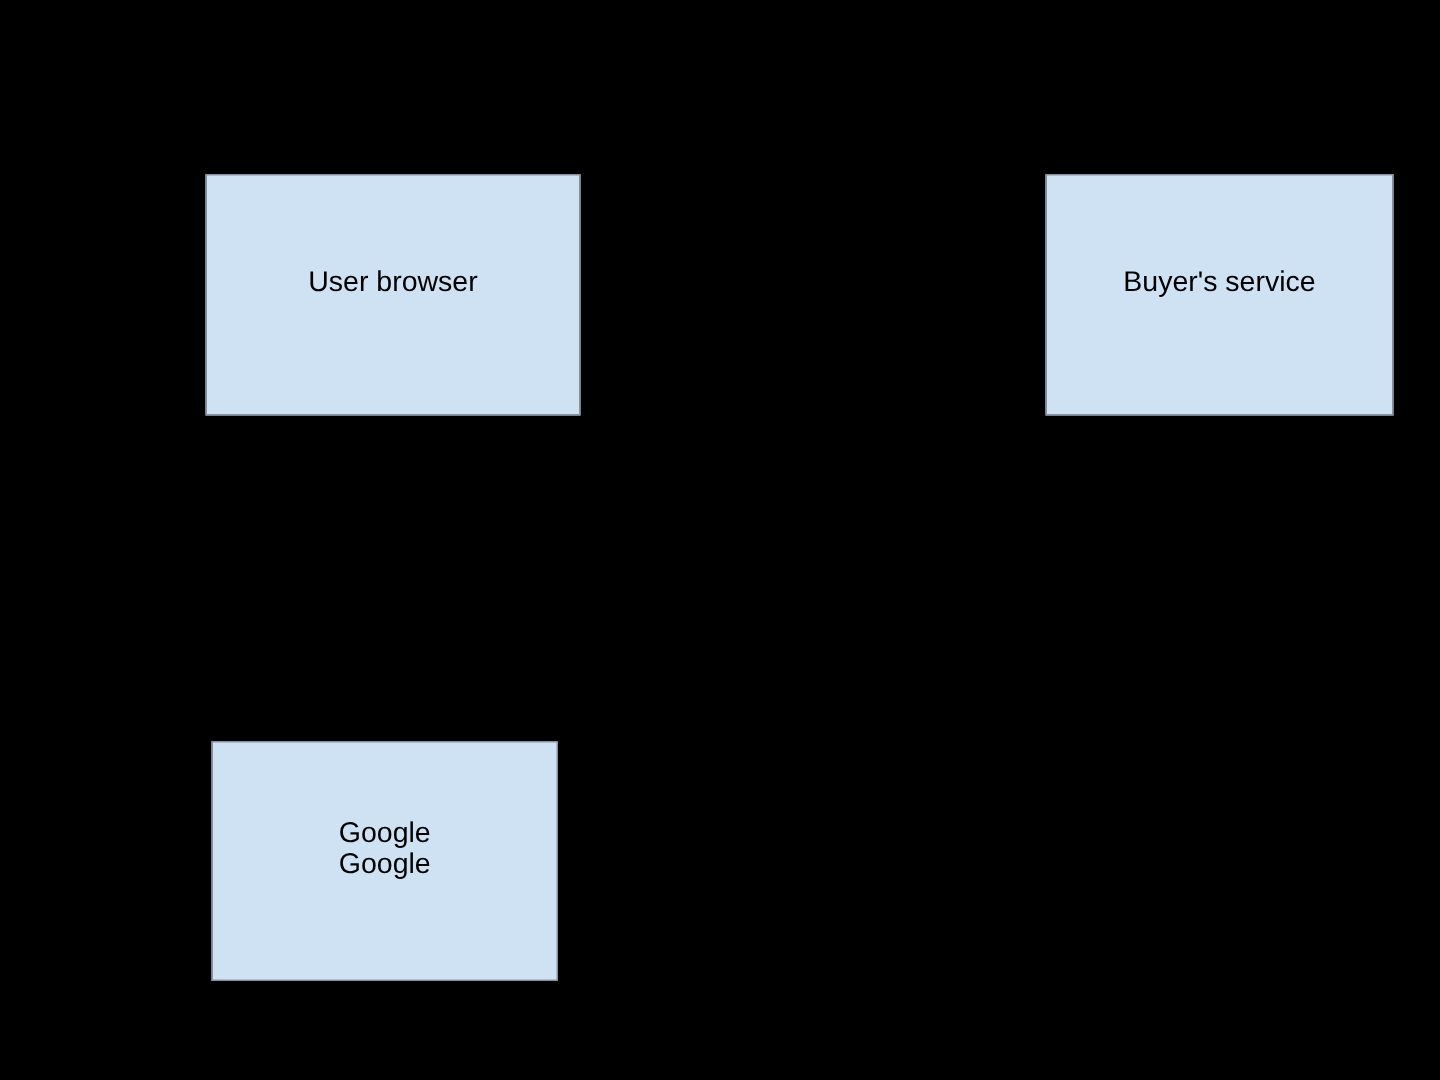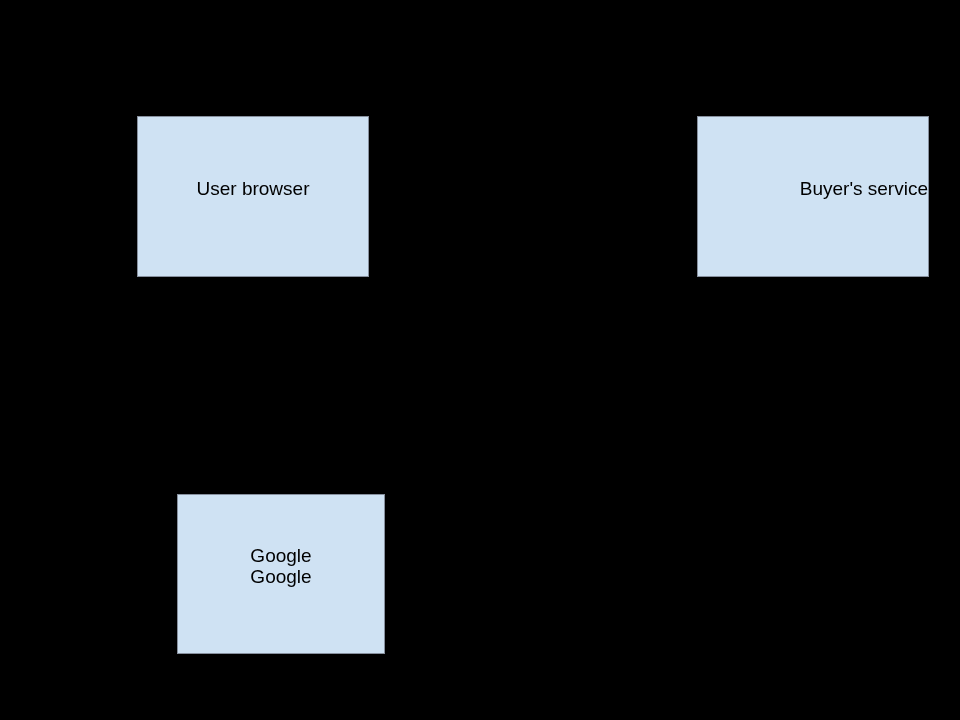--- a/index.html
+++ b/index.html
@@ -30,23 +30,23 @@
   }
   .node-label {
     color: var(--node-text, #000000);
     font-size: 19px;
     line-height: 21px;
     text-align: center;
     white-space: nowrap;
   }
   .node-label span { display: block; }
 
-  #node-user-browser            { left: 137px; top: 116px; width: 232px; height: 161px; }
-  #node-buyers-service          { left: 697px; top: 116px; width: 232px; height: 161px; justify-content: flex-end; }
-  #node-google-cookie-matching  { left: 141px; top: 494px; width: 208px; height: 160px; margin-left: 36px; }
+  #node-user-browser            { left: 137px; top: 116px; width: 250px; height: 161px; }
+  #node-buyers-service          { left: 697px; top: 116px; width: 232px; height: 161px; }
+  #node-google-cookie-matching  { left: 141px; top: 494px; width: 231px; height: 160px; }
 </style>
 </head>
 <body>
 
 <div class="canvas">
 
   <div class="node" id="node-user-browser">
     <div class="node-label">
       <span>User browser</span>
     </div>

